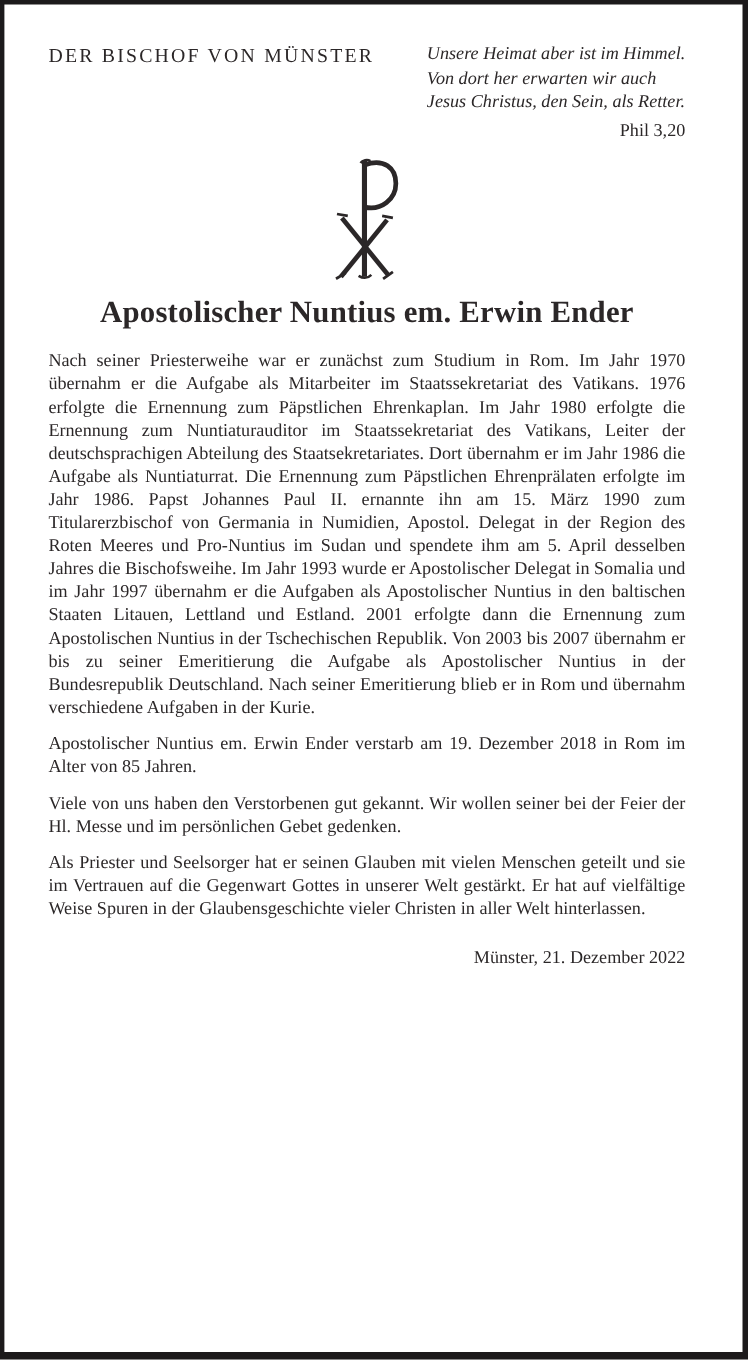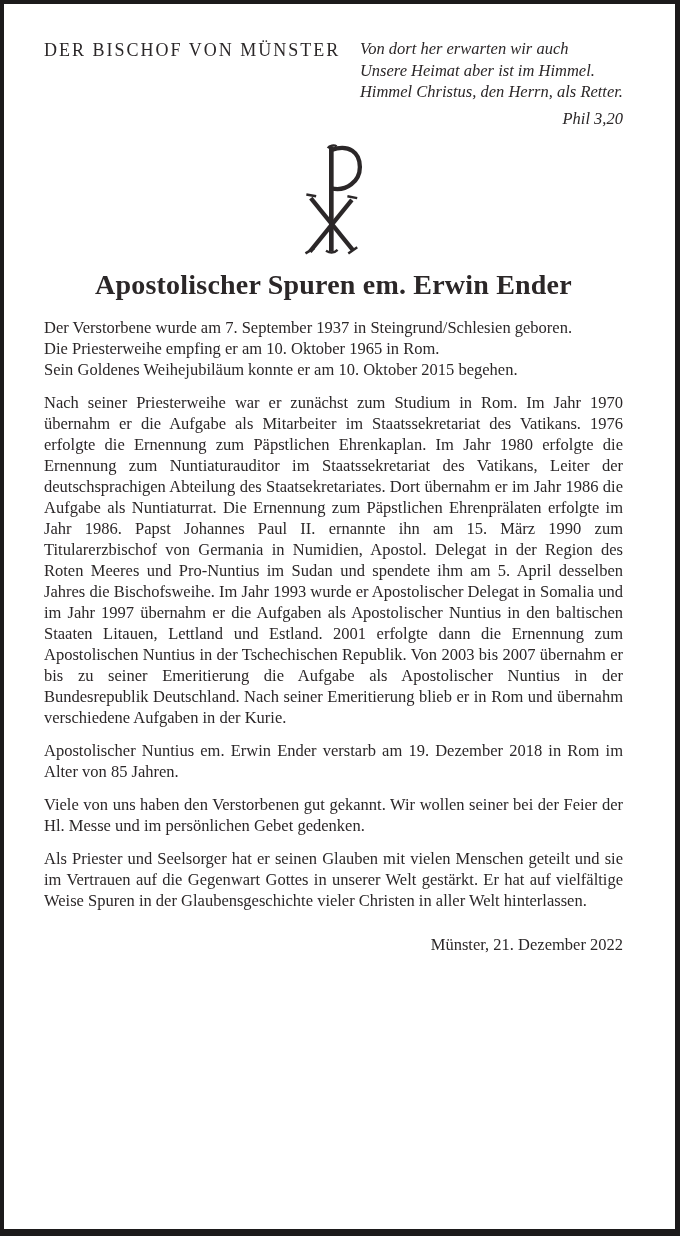--- a/index.html
+++ b/index.html
@@ -28,21 +28,20 @@
     padding-top: 2px;
     white-space: nowrap;
   }
   .quote { text-align: left; }
   .quote-line {
     font-style: italic;
     font-size: 16.5px;
     line-height: 21.5px;
   }
   .quote-cite {
-    font-style: italic;
     font-size: 16.5px;
     text-align: right;
     margin-top: 6px;
   }
 
   
   .symbol { text-align: center; margin-top: 12px; height: 118px; }
   .symbol svg { height: 116px; }
 
   
@@ -85,23 +84,23 @@
   .signature svg { width: 196px; height: 62px; display: block; }
 </style>
 </head>
 <body>
 
 <div class="page" style="--bg: #ffffff; --text: #2b2728; --border: #1c1a1b;">
 
   <header class="header">
     <div class="sender">DER BISCHOF VON MÜNSTER</div>
     <div class="quote">
+      <div class="quote-line">Unsere Heimat aber ist im Himmel.</div>
       <div class="quote-line">Von dort her erwarten wir auch</div>
-      <div class="quote-line">Unsere Heimat aber ist im Himmel.</div>
-      <div class="quote-line">Himmel Christus, den Herrn, als Retter.</div>
+      <div class="quote-line">Jesus Christus, den Sein, als Retter.</div>
       <div class="quote-cite">Phil 3,20</div>
     </div>
   </header>
 
   <div class="symbol">
     <svg viewBox="0 0 72 130" fill="none" stroke="#2b2728" aria-hidden="true">
 
       <path d="M34 6 L34 124" stroke-width="5.2"></path>
       <path d="M30 8 C32 5 37 4 40 6" stroke-width="2.6"></path>
       <path d="M28 123 C33 126 37 126 41 122" stroke-width="2.6"></path>
@@ -112,28 +111,23 @@
       <path d="M57 66 L10 124" stroke-width="4.8"></path>
 
       <path d="M6 60 L17 62" stroke-width="2.8"></path>
       <path d="M52 62 L63 64" stroke-width="2.8"></path>
       <path d="M5 126 L15 120" stroke-width="2.8"></path>
       <path d="M53 126 L63 119" stroke-width="2.8"></path>
     </svg>
   </div>
 
 
-  <h1 class="name">Apostolischer Spuren em. Erwin Ender</h1>
+  <h1 class="name">Apostolischer Nuntius em. Erwin Ender</h1>
 
   <div class="bodytext">
-    <p class="lines">
-      <span class="line">Der Verstorbene wurde am 7. September 1937 in Steingrund/Schlesien geboren.</span>
-      <span class="line">Die Priesterweihe empfing er am 10. Oktober 1965 in Rom.</span>
-      <span class="line">Sein Goldenes Weihejubiläum konnte er am 10. Oktober 2015 begehen.</span>
-    </p>
     <p class="para">Nach seiner Priesterweihe war er zunächst zum Studium in Rom. Im Jahr 1970 übernahm er die Aufgabe als Mitarbeiter im Staatssekretariat des Vatikans. 1976 erfolgte die Ernennung zum Päpstlichen Ehrenkaplan. Im Jahr 1980 erfolgte die Ernennung zum Nuntiaturauditor im Staatssekretariat des Vatikans, Leiter der deutschsprachigen Abteilung des Staatsekretariates. Dort übernahm er im Jahr 1986 die Aufgabe als Nuntiaturrat. Die Ernennung zum Päpstlichen Ehrenprälaten erfolgte im Jahr 1986. Papst Johannes Paul II. ernannte ihn am 15. März 1990 zum Titularerzbischof von Germania in Numidien, Apostol. Delegat in der Region des Roten Meeres und Pro-Nuntius im Sudan und spendete ihm am 5. April desselben Jahres die Bischofsweihe. Im Jahr 1993 wurde er Apostolischer Delegat in Somalia und im Jahr 1997 übernahm er die Aufgaben als Apostolischer Nuntius in den baltischen Staaten Litauen, Lettland und Estland. 2001 erfolgte dann die Ernennung zum Apostolischen Nuntius in der Tschechischen Republik. Von 2003 bis 2007 übernahm er bis zu seiner Emeritierung die Aufgabe als Apostolischer Nuntius in der Bundesrepublik Deutschland. Nach seiner Emeritierung blieb er in Rom und übernahm verschiedene Aufgaben in der Kurie.</p>
     <p class="para">Apostolischer Nuntius em. Erwin Ender verstarb am 19. Dezember 2018 in Rom im Alter von 85 Jahren.</p>
     <p class="para">Viele von uns haben den Verstorbenen gut gekannt. Wir wollen seiner bei der Feier der Hl. Messe und im persönlichen Gebet gedenken.</p>
     <p class="para">Als Priester und Seelsorger hat er seinen Glauben mit vielen Menschen geteilt und sie im Vertrauen auf die Gegenwart Gottes in unserer Welt gestärkt. Er hat auf vielfältige Weise Spuren in der Glaubensgeschichte vieler Christen in aller Welt hinterlassen.</p>
   </div>
 
   <p class="dateline">Münster, 21. Dezember 2022</p>
 
 
 </div>

